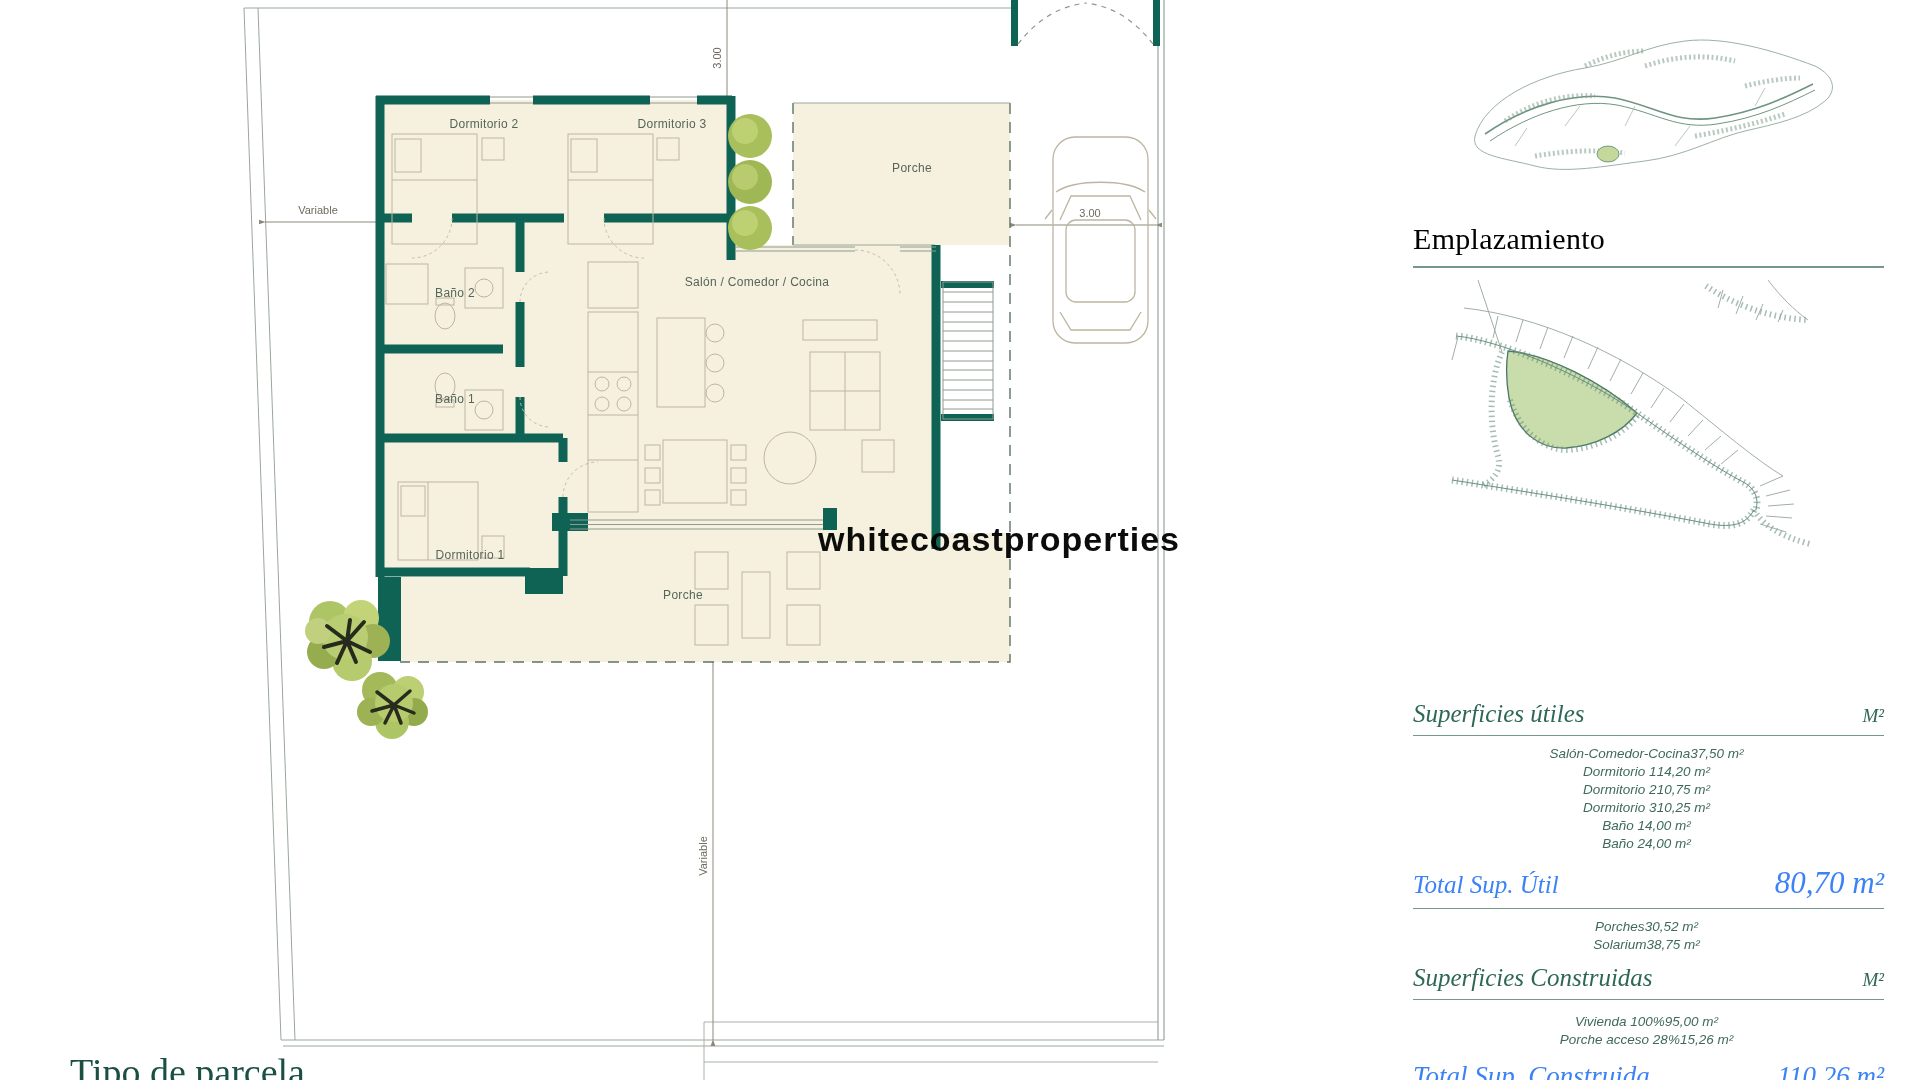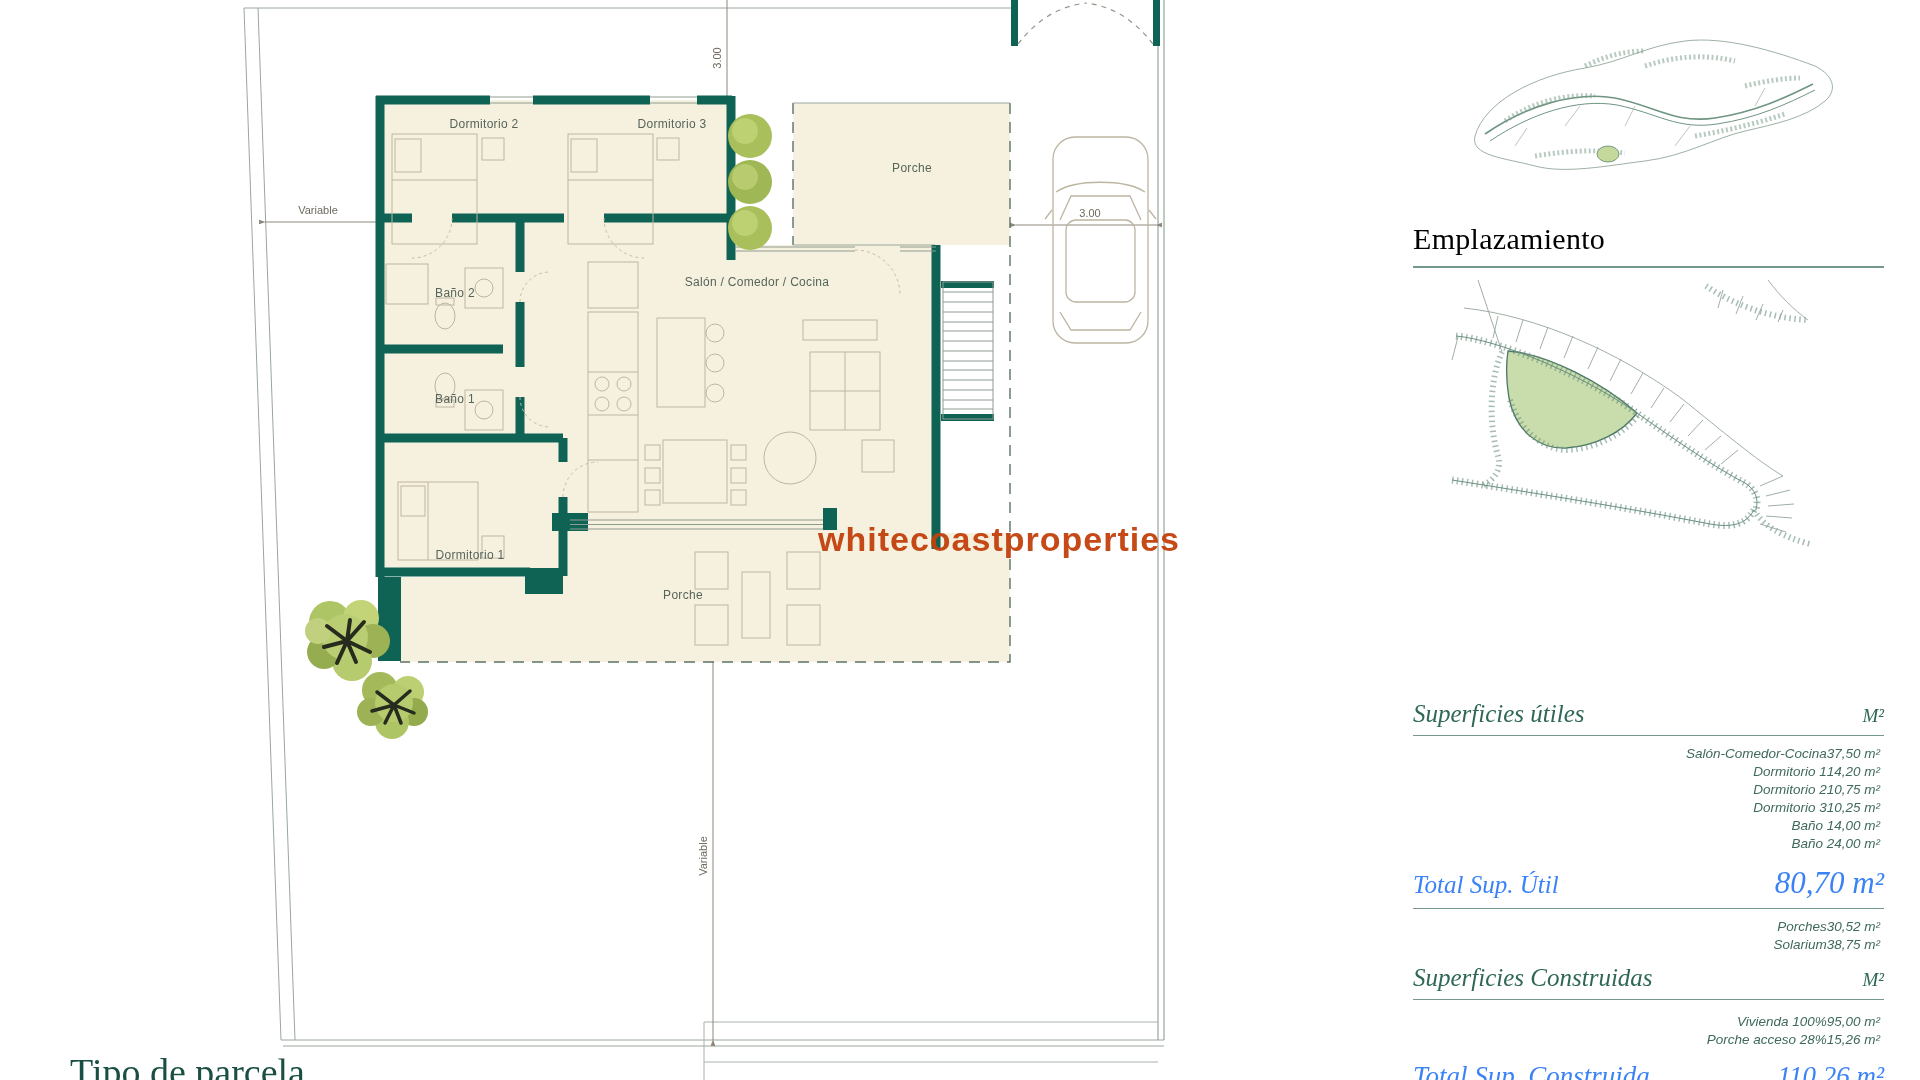--- a/index.html
+++ b/index.html
@@ -1,36 +1,36 @@
 <!DOCTYPE html>
 <html><head>
 <meta charset="utf-8">
 <style>
   html,body{margin:0;padding:0;background:#ffffff;}
   #stage{position:relative;width:1920px;height:1080px;background:#ffffff;overflow:hidden;
          font-family:"Liberation Sans",sans-serif;}
   #planSvg{position:absolute;left:0;top:0;}
   .watermark{position:absolute;left:818px;top:520px;width:420px;
     font-family:"Liberation Sans",sans-serif;font-weight:bold;font-size:34px;
-    color:#c2410c;opacity:.95;letter-spacing:1px;pointer-events:none;}
+    color:#000000;opacity:.95;letter-spacing:1px;pointer-events:none;}
   
   .masterplan{position:absolute;left:1445px;top:6px;}
   .emp-head{position:absolute;left:1413px;top:222px;width:471px;}
   .emp-head h2{margin:0;font-family:"Liberation Serif",serif;font-weight:400;
     font-size:30px;color:#000000;letter-spacing:.3px;}
   .emp-head .rule{border-top:2px solid #74988a;margin-top:10px;}
   .siteplan{position:absolute;left:1438px;top:280px;}
   .surfaces{position:absolute;left:1413px;top:700px;width:471px;color:#3e695b;font-style:italic;}
   .sec-head{display:flex;justify-content:space-between;align-items:baseline;
     font-family:"Liberation Serif",serif;color:#2f6757;
     border-bottom:1.6px solid #74988a;padding-bottom:7px;}
   .sec-head .t{font-size:25px;}
   .sec-head .u{font-size:19px;}
   .rows{margin:9px 0 4px 0;}
-  .row{display:flex;justify-content:flex-end;font-size:13.5px;line-height:18px;
+  .row{display:flex;justify-content:center;font-size:13.5px;line-height:18px;
     color:#3e695b;padding-right:4px;}
   .total-head{display:flex;justify-content:space-between;align-items:baseline;
     font-family:"Liberation Serif",serif;color:#3b82f6;margin-top:12px;
     border-bottom:1.6px solid #74988a;padding-bottom:7px;}
   .total-head .t{font-size:25px;}
   .total-head .v{font-size:31px;}
   .total-head.big .t{font-size:27px;}
   .total-head.big .v{font-size:27px;}
   .footer-title{position:absolute;left:70px;top:1050px;
     font-family:"Liberation Serif",serif;font-size:38px;color:#1a4f43;}

